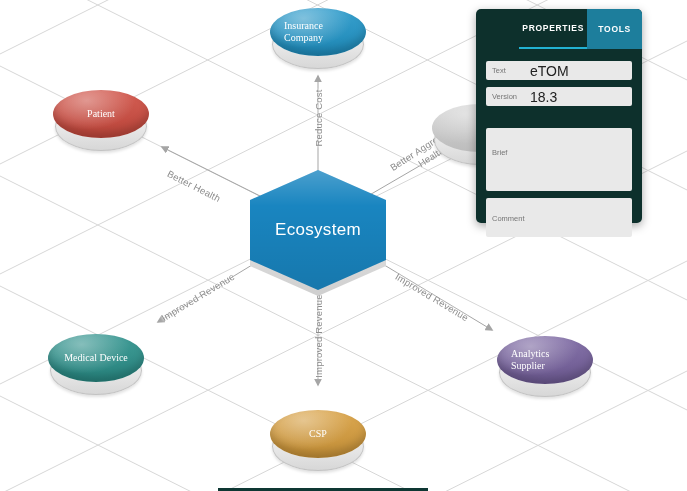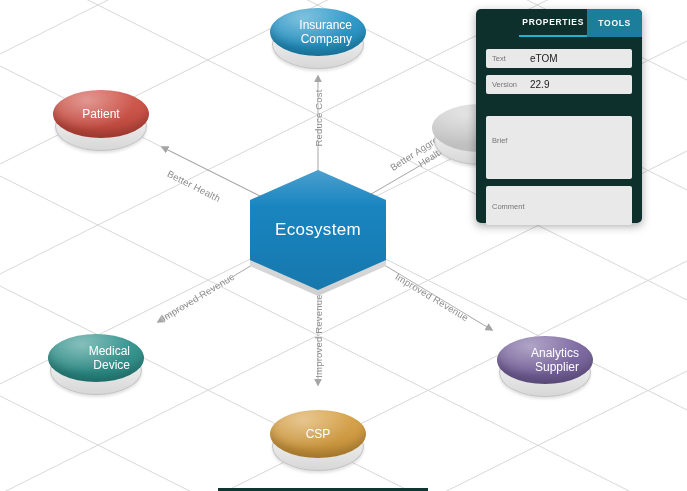--- a/index.html
+++ b/index.html
@@ -28,22 +28,23 @@
   .disc-face {
     position:absolute; left:0; top:0; width:96px; height:48px;
     border-radius:50%;
     background-image:
       radial-gradient(ellipse at 35% 22%, rgba(255,255,255,0.38), rgba(255,255,255,0) 55%),
       linear-gradient(rgba(255,255,255,0.10), rgba(0,0,0,0.10));
     box-shadow: inset 0 -6px 9px rgba(0,0,0,0.18);
     display:flex; align-items:center; justify-content:center;
   }
   .disc-label {
-    color:#fff; font-size:12px; line-height:1.2; text-align:right;
+    color:#fff; font-size:10px; line-height:1.2; text-align:left;
     padding:0 14px;
+    font-family:Liberation Serif, serif;
   }
   .disc.dim .disc-face { box-shadow:none; }
 
   
   .hex { position:absolute; left:250px; top:158px; width:136px; height:140px; z-index:3; cursor:pointer; }
   .hex-base, .hex-face {
     position:absolute; left:0; width:136px; height:120px;
     clip-path:polygon(50% 0, 100% 25%, 100% 75%, 50% 100%, 0 75%, 0 25%);
   }
   .hex-base { top:18px; background:linear-gradient(#f0f0f0,#cfcfcf); }
@@ -54,35 +55,35 @@
     display:flex; align-items:center; justify-content:center;
   }
   .hex-label { color:#fff; font-size:17px; letter-spacing:0.3px; }
 
   
   .panel {
     position:absolute; left:476px; top:9px; width:166px; height:214px;
     background:#0d302c; border-radius:5px; z-index:10;
     box-shadow:0 3px 10px rgba(0,0,0,0.35);
   }
-  .panel-tabs { display:flex; height:28px;padding-left:43px; }
+  .panel-tabs { display:flex; height:40px;padding-left:43px; }
   .tab {
     display:flex; align-items:center; justify-content:center;
     font-size:8.5px; font-weight:bold; color:#fff; letter-spacing:0.7px;
     cursor:pointer;
   }
   .tab-properties { flex:1.25; border-bottom:2px solid #22b2d2; border-radius:5px 0 0 0; }
   .tab-tools { flex:1; background:#1d7e9c; border-radius:0 5px 0 0; }
   .panel-body { padding:12px 10px 0 10px; display:flex; flex-direction:column; gap:7px; }
   .field {
     background:#e9e9e9; border-radius:2px; display:flex; align-items:center;
     min-height:17px; padding:1px 6px; cursor:text;
   }
   .flabel { font-size:7.5px; color:#757575; width:38px; flex-shrink:0; }
-  .fvalue { font-size:10px; color:#222; }
+  .fvalue { font-size:14px; color:#222; }
   .field.brief { margin-top:15px; height:42px; align-items:flex-start; padding-top:20px; }
   .field.comment { height:22px; align-items:flex-start; padding-top:16px; }
 
   .crop-edge {
     position:absolute; left:218px; top:488px; width:210px; height:3px;
     background:#0e3733; z-index:4;
   }
 </style>
 </head>
 <body>
@@ -182,21 +183,21 @@
       <div class="tab tab-properties">PROPERTIES</div>
       <div class="tab tab-tools">TOOLS</div>
     </div>
     <div class="panel-body">
       <div class="field">
         <span class="flabel">Text</span>
         <span class="fvalue">eTOM</span>
       </div>
       <div class="field">
         <span class="flabel">Version</span>
-        <span class="fvalue">22.9</span>
+        <span class="fvalue">18.3</span>
       </div>
       <div class="field brief">
         <span class="flabel">Brief</span>
         <span class="fvalue"></span>
       </div>
       <div class="field comment">
         <span class="flabel">Comment</span>
         <span class="fvalue"></span>
       </div>
     </div>

